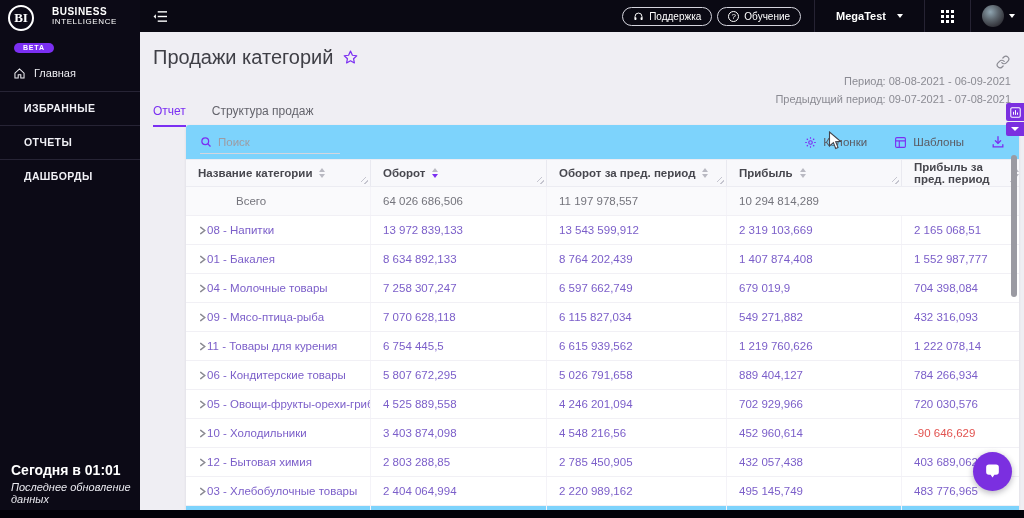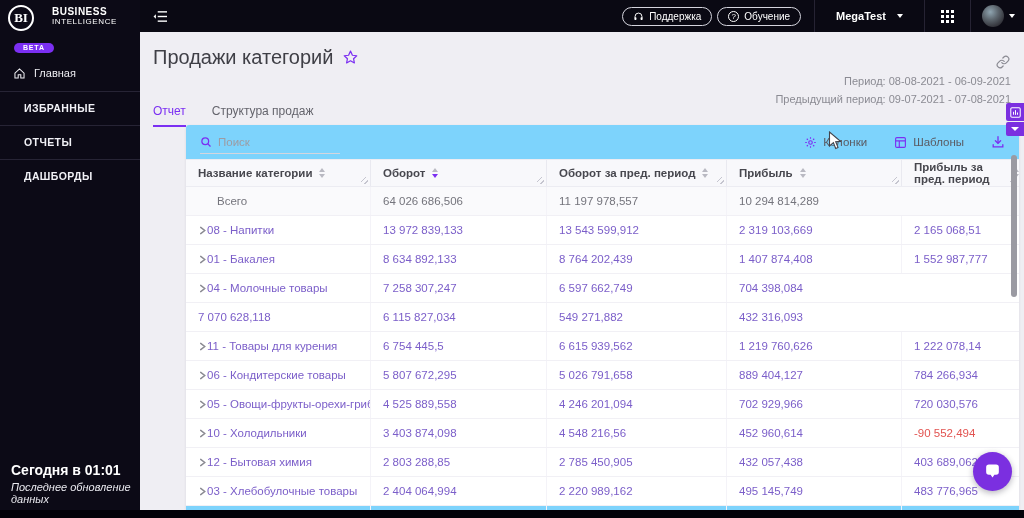--- a/index.html
+++ b/index.html
@@ -68,21 +68,21 @@
   .sort { display:inline-flex; flex-direction:column; margin-left:7px; }
   .sort i { width:0; height:0; border-left:3.5px solid transparent; border-right:3.5px solid transparent; }
   .sort .up { border-bottom:4px solid #b9b9c2; margin-bottom:2px; }
   .sort .down { border-top:4px solid #b9b9c2; }
   .th.sorted .down { border-top-color:#7b2ff2; }
   .trow { height:29px; border-bottom:1px solid #f1f0f5; }
   .cell { padding-left:12px; font-size:11.5px; display:flex; align-items:center; height:100%; border-left:1px solid #f4f3f8; overflow:hidden; white-space:nowrap; }
   .cell:first-child { border-left:none; }
   .total-row { background:#fafafc; }
   .total-row .cell { color:#74747c; }
-  .total-row .cell:first-child { padding-left:31px; }
+  .total-row .cell:first-child { padding-left:50px; }
   .data-row { background:#fff; cursor:pointer; }
   .name-cell { color:#7b5ec9; }
   .expander { display:flex; align-items:center; cursor:pointer; flex:none; }
   .val { color:#7b5ec9; }
   .val.neg { color:#e25350; }
   .vscroll { position:absolute; right:2px; top:30px; width:6px; height:142px; background:#9a9aa2; border-radius:3px; cursor:pointer; }
 
   
   .chat-bubble { position:absolute; left:973px; top:452px; width:39px; height:39px; border-radius:50%; background:#7b2fe0; display:flex; align-items:center; justify-content:center; z-index:40; box-shadow:0 2px 6px rgba(10,5,30,.3); cursor:pointer; }
   .bottombar { position:absolute; left:0; bottom:0; width:1024px; height:8px; background:#020209; z-index:25; }
@@ -343,24 +343,33 @@
     <div class="cell name-cell">
       <span class="expander">
         <svg width="9" height="9" viewBox="0 0 10 10" fill="none" stroke="#8a8a92" stroke-width="1.6" stroke-linecap="round">
                 <polyline points="3,1.5 7.5,5 3,8.5"></polyline>
               </svg>
       </span>
       <span>04 - Молочные товары</span>
     </div>
     <div class="cell val">7 258 307,247</div>
     <div class="cell val">6 597 662,749</div>
+    <div class="cell val">679 019,9</div>
     <div class="cell val">704 398,084</div>
   </div>
 
   <div class="grid-table trow data-row">
+    <div class="cell name-cell">
+      <span class="expander">
+        <svg width="9" height="9" viewBox="0 0 10 10" fill="none" stroke="#8a8a92" stroke-width="1.6" stroke-linecap="round">
+                <polyline points="3,1.5 7.5,5 3,8.5"></polyline>
+              </svg>
+      </span>
+      <span>09 - Мясо-птица-рыба</span>
+    </div>
     <div class="cell val">7 070 628,118</div>
     <div class="cell val">6 115 827,034</div>
     <div class="cell val">549 271,882</div>
     <div class="cell val">432 316,093</div>
   </div>
 
   <div class="grid-table trow data-row">
     <div class="cell name-cell">
       <span class="expander">
         <svg width="9" height="9" viewBox="0 0 10 10" fill="none" stroke="#8a8a92" stroke-width="1.6" stroke-linecap="round">
@@ -410,21 +419,21 @@
       <span class="expander">
         <svg width="9" height="9" viewBox="0 0 10 10" fill="none" stroke="#8a8a92" stroke-width="1.6" stroke-linecap="round">
                 <polyline points="3,1.5 7.5,5 3,8.5"></polyline>
               </svg>
       </span>
       <span>10 - Холодильники</span>
     </div>
     <div class="cell val">3 403 874,098</div>
     <div class="cell val">4 548 216,56</div>
     <div class="cell val">452 960,614</div>
-    <div class="cell val neg">-90 552,494</div>
+    <div class="cell val neg">-90 646,629</div>
   </div>
 
   <div class="grid-table trow data-row">
     <div class="cell name-cell">
       <span class="expander">
         <svg width="9" height="9" viewBox="0 0 10 10" fill="none" stroke="#8a8a92" stroke-width="1.6" stroke-linecap="round">
                 <polyline points="3,1.5 7.5,5 3,8.5"></polyline>
               </svg>
       </span>
       <span>12 - Бытовая химия</span>

